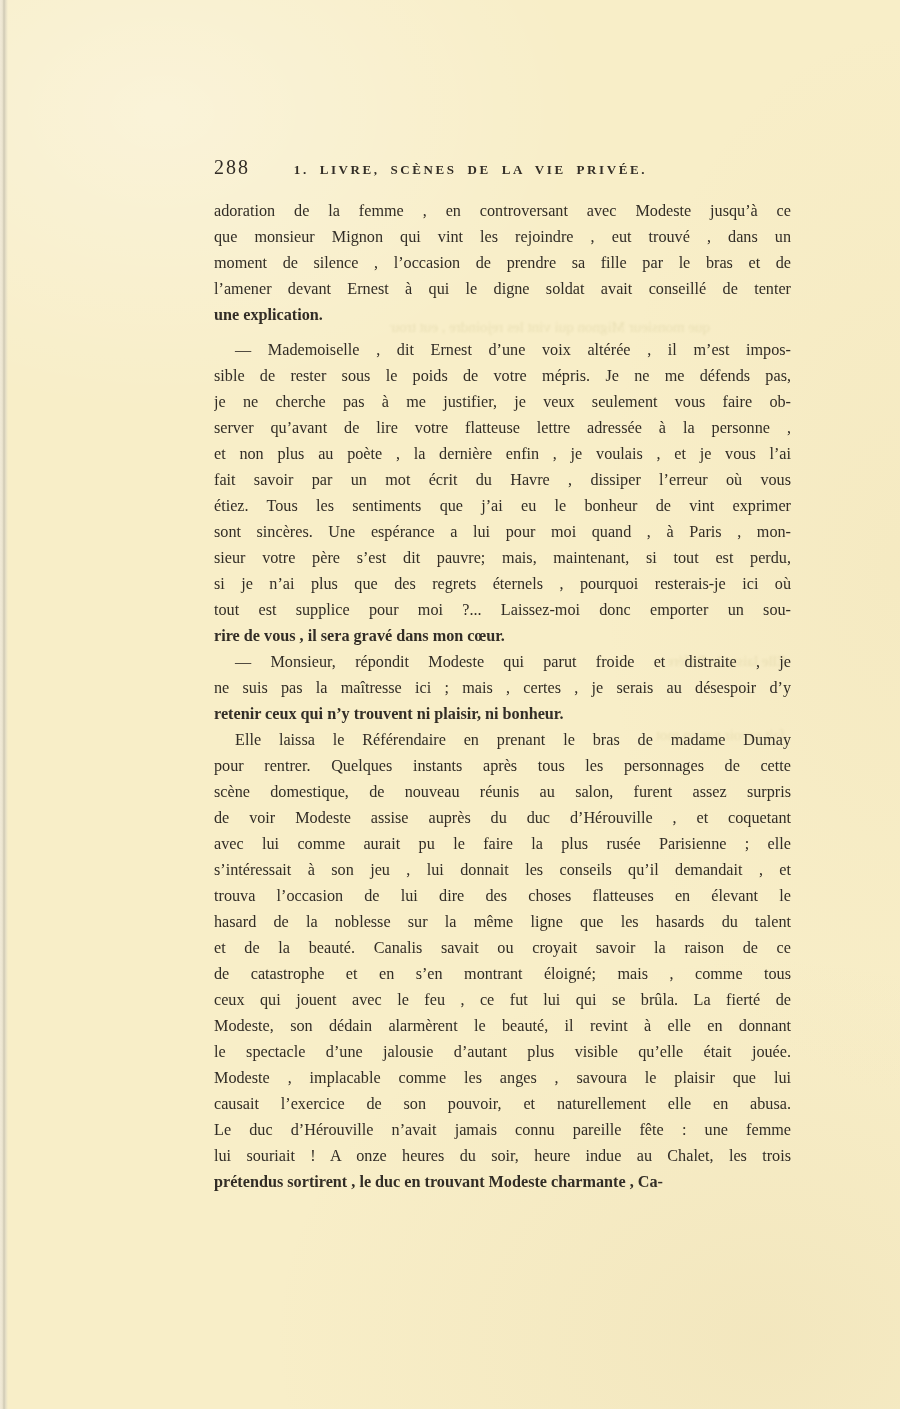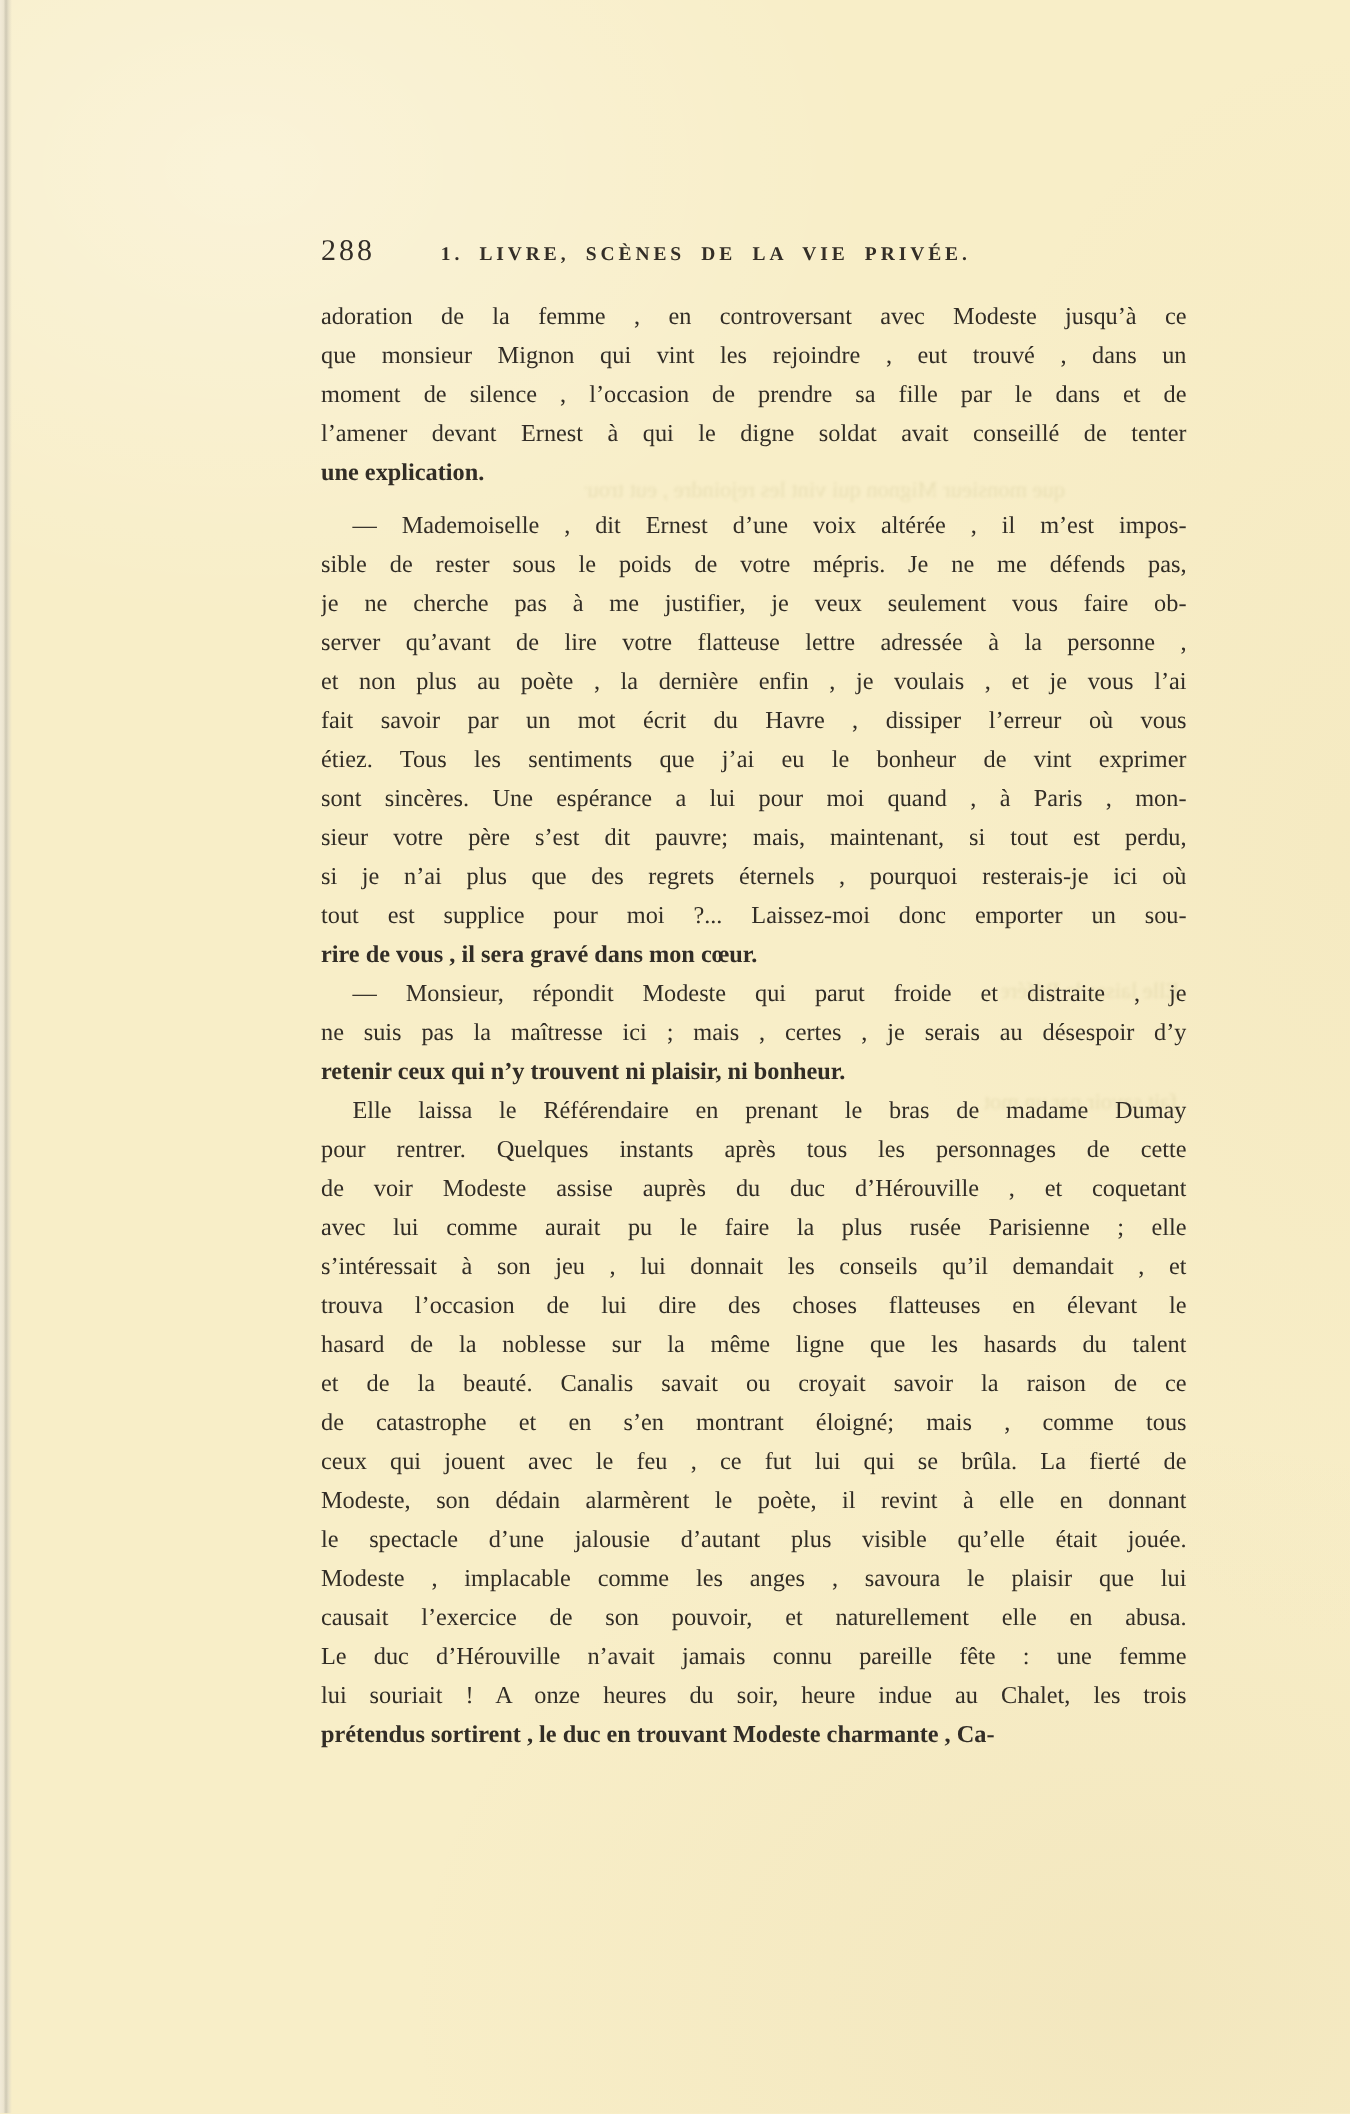--- a/index.html
+++ b/index.html
@@ -101,21 +101,21 @@
   <header class="running-header">
     <span class="page-number">288</span>
     <span class="running-title">1. LIVRE, SCÈNES DE LA VIE PRIVÉE.</span>
     <span class="header-spacer"></span>
   </header>
 
   <main class="text-block" id="text-block">
       <div class="para space-after">
         <div class="line">adoration de la femme , en controversant avec Modeste jusqu’à ce</div>
         <div class="line">que monsieur Mignon qui vint les rejoindre , eut trouvé , dans un</div>
-        <div class="line">moment de silence , l’occasion de prendre sa fille par le dans et de</div>
+        <div class="line">moment de silence , l’occasion de prendre sa fille par le bras et de</div>
         <div class="line">l’amener devant Ernest à qui le digne soldat avait conseillé de tenter</div>
         <div class="line last">une explication.</div>
       </div>
       <div class="para">
         <div class="line indent">— Mademoiselle , dit Ernest d’une voix altérée , il m’est impos-</div>
         <div class="line">sible de rester sous le poids de votre mépris. Je ne me défends pas,</div>
         <div class="line">je ne cherche pas à me justifier, je veux seulement vous faire ob-</div>
         <div class="line">server qu’avant de lire votre flatteuse lettre adressée à la personne ,</div>
         <div class="line">et non plus au poète , la dernière enfin , je voulais , et je vous l’ai</div>
         <div class="line">fait savoir par un mot écrit du Havre , dissiper l’erreur où vous</div>
@@ -127,29 +127,30 @@
         <div class="line last">rire de vous , il sera gravé dans mon cœur.</div>
       </div>
       <div class="para">
         <div class="line indent">— Monsieur, répondit Modeste qui parut froide et distraite , je</div>
         <div class="line">ne suis pas la maîtresse ici ; mais , certes , je serais au désespoir d’y</div>
         <div class="line last">retenir ceux qui n’y trouvent ni plaisir, ni bonheur.</div>
       </div>
       <div class="para">
         <div class="line indent">Elle laissa le Référendaire en prenant le bras de madame Dumay</div>
         <div class="line">pour rentrer. Quelques instants après tous les personnages de cette</div>
+        <div class="line">scène domestique, de nouveau réunis au salon, furent assez surpris</div>
         <div class="line">de voir Modeste assise auprès du duc d’Hérouville , et coquetant</div>
         <div class="line">avec lui comme aurait pu le faire la plus rusée Parisienne ; elle</div>
         <div class="line">s’intéressait à son jeu , lui donnait les conseils qu’il demandait , et</div>
         <div class="line">trouva l’occasion de lui dire des choses flatteuses en élevant le</div>
         <div class="line">hasard de la noblesse sur la même ligne que les hasards du talent</div>
         <div class="line">et de la beauté. Canalis savait ou croyait savoir la raison de ce</div>
         <div class="line">de catastrophe et en s’en montrant éloigné; mais , comme tous</div>
         <div class="line">ceux qui jouent avec le feu , ce fut lui qui se brûla. La fierté de</div>
-        <div class="line">Modeste, son dédain alarmèrent le poète, il revint à elle en donnant</div>
+        <div class="line">Modeste, son dédain alarmèrent le beauté, il revint à elle en donnant</div>
         <div class="line">le spectacle d’une jalousie d’autant plus visible qu’elle était jouée.</div>
         <div class="line">Modeste , implacable comme les anges , savoura le plaisir que lui</div>
         <div class="line">causait l’exercice de son pouvoir, et naturellement elle en abusa.</div>
         <div class="line">Le duc d’Hérouville n’avait jamais connu pareille fête : une femme</div>
         <div class="line">lui souriait ! A onze heures du soir, heure indue au Chalet, les trois</div>
         <div class="line last">prétendus sortirent , le duc en trouvant Modeste charmante , Ca-</div>
       </div>
     </main>
 </div>
 

